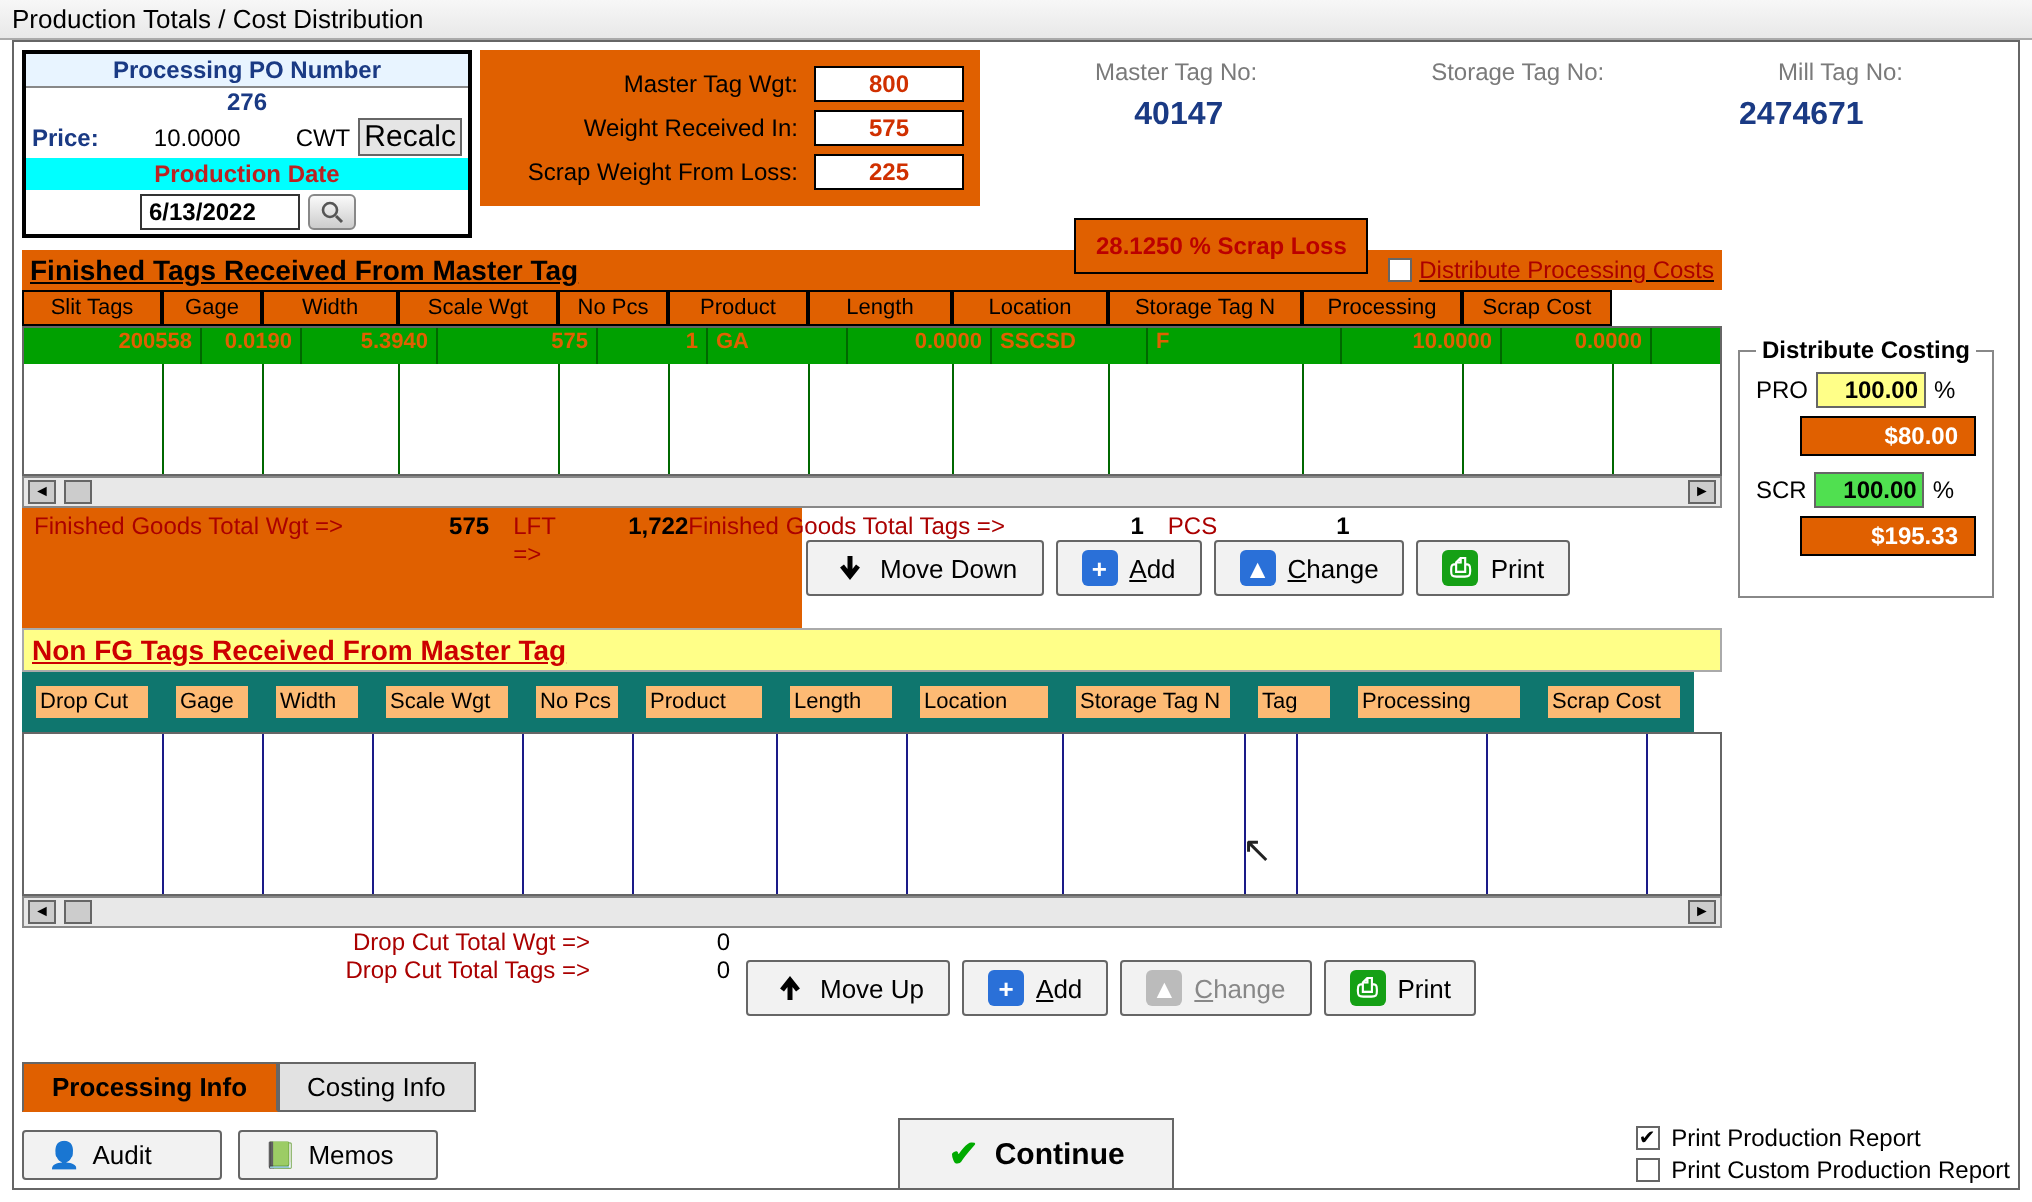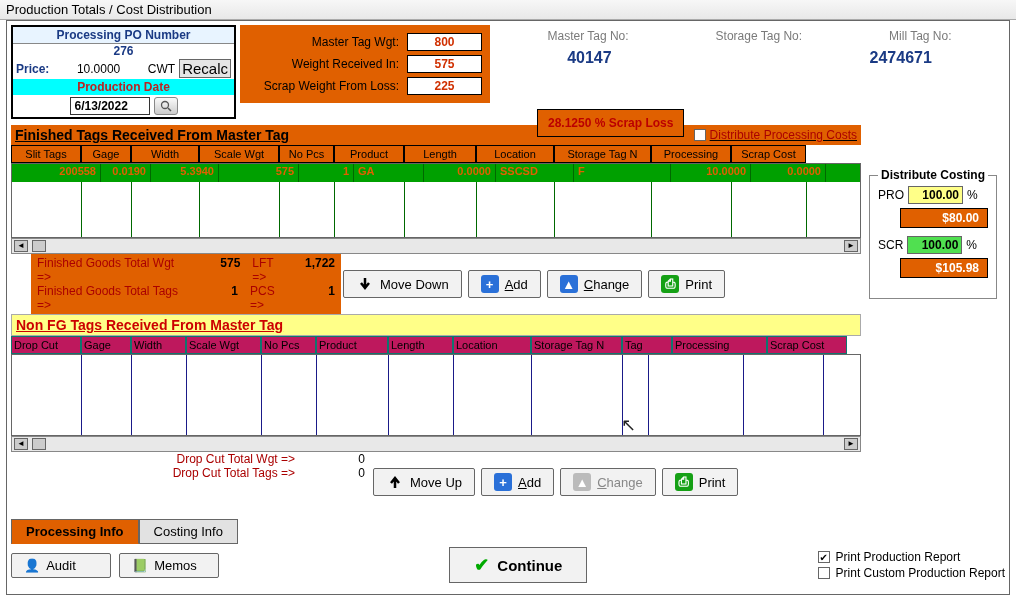--- a/index.html
+++ b/index.html
@@ -31,29 +31,29 @@
   .dist-chk { text-decoration:none; color:#a00; font-weight:normal; font-size:12px; display:flex; align-items:center; gap:4px;}
   .tbl-head-row { display:flex; }
   .th { background:#e06000; border:1px solid #000; padding:2px; text-align:center; font-size:11px; white-space:nowrap; overflow:hidden;}
   .tbl-body { border:1px solid #666; height:75px; position:relative; overflow:hidden; background:#fff;}
   .data-row { display:flex; background:#00a000; color:#e06000; font-weight:bold; height:18px;}
   .td { border-right:1px solid #006800; padding:1px 4px; text-align:right; font-size:11px; white-space:nowrap; overflow:hidden;}
   .grid-empty-row { display:flex; height:55px;}
   .grid-empty-row .cell { border-right:1px solid #006800; }
   .scroll-h { height:16px; background:#e8e8e8; border:1px solid #888; display:flex; align-items:center; justify-content:space-between; padding:0 2px;}
   .scroll-btn { width:14px; height:12px; background:#ccc; border:1px solid #666; font-size:8px; text-align:center; line-height:10px; cursor:pointer;}
-  .totals-box { background:#e06000; padding:2px 6px; display:flex; flex-direction:column; width:310px;margin-left:20px;}
+  .totals-box { background:#e06000; padding:2px 6px; display:flex; width:390px;}
   .totals-row { display:flex; color:#a00; font-size:12px; gap:12px;}
   .totals-row .val{ color:#000; font-weight:bold; min-width:40px; text-align:right;}
   .btn-row { display:flex; gap:6px; padding:16px 2px; align-items:center;}
   .flat-btn { border:1px solid #666; background:#f2f2f2; padding:4px 12px; display:flex; align-items:center; gap:6px; cursor:pointer; font-size:13px; border-radius:2px;}
   .flat-btn .ico { width:18px; height:18px; display:flex; align-items:center; justify-content:center; }
   .sq-ico { width:18px; height:18px; border-radius:3px; color:#fff; display:flex; align-items:center; justify-content:center; font-weight:bold;}
   .nonfg-hdr { background:#ffff88; color:#c00; font-weight:bold; text-decoration:underline; padding:2px 4px; border:1px solid #aaa; font-size:14px;}
-  .th2 { background:#be185d; border:1px solid #0f766e; padding:2px; font-size:11px; text-align:left; white-space:nowrap; overflow:hidden;}
+  .th2 { background:#fdba74; border:7px solid #0f766e; padding:2px; font-size:11px; text-align:left; white-space:nowrap; overflow:hidden;}
   .tbl-body2 { border:1px solid #666; height:82px; background:#fff; display:flex;}
   .tbl-body2 .cell { border-right:1px solid #1a1a88;}
   .dc-totals { display:flex; flex-direction:column; width:360px; padding:0 6px;}
   .dc-totals .r { display:flex; justify-content:flex-end; gap:30px; color:#a00;}
   .dc-totals .r .v{ color:#000; font-weight:normal; width:40px; text-align:right;}
   .bottom-tabs { display:flex; margin-top:6px;}
   .tab { border:1px solid #666; padding:4px 14px; font-size:13px; position:relative; top:1px;}
   .tab.active { background:#e06000; color:#000; font-weight:bold; border-bottom:1px solid #e06000;}
   .tab.inactive { background:#e2e2e2;}
   .footer { display:flex; justify-content:space-between; align-items:center; margin-top:4px; }
@@ -314,21 +314,21 @@
         <span>PRO</span>
         <span class="dc-field" style="background:#ffff88">100.00</span>
         <span>%</span>
       </div>
       <div class="dc-amount">$80.00</div>
       <div class="dc-row">
         <span>SCR</span>
         <span class="dc-field" style="background:#50e050">100.00</span>
         <span>%</span>
       </div>
-      <div class="dc-amount">$105.98</div>
+      <div class="dc-amount">$195.33</div>
     </div>
 
     <div class="footer">
       <div class="footer-left">
         <div class="flat-btn">
           <span>👤</span>
           <span>Audit</span>
         </div>
         <div class="flat-btn">
           <span>📗</span>

